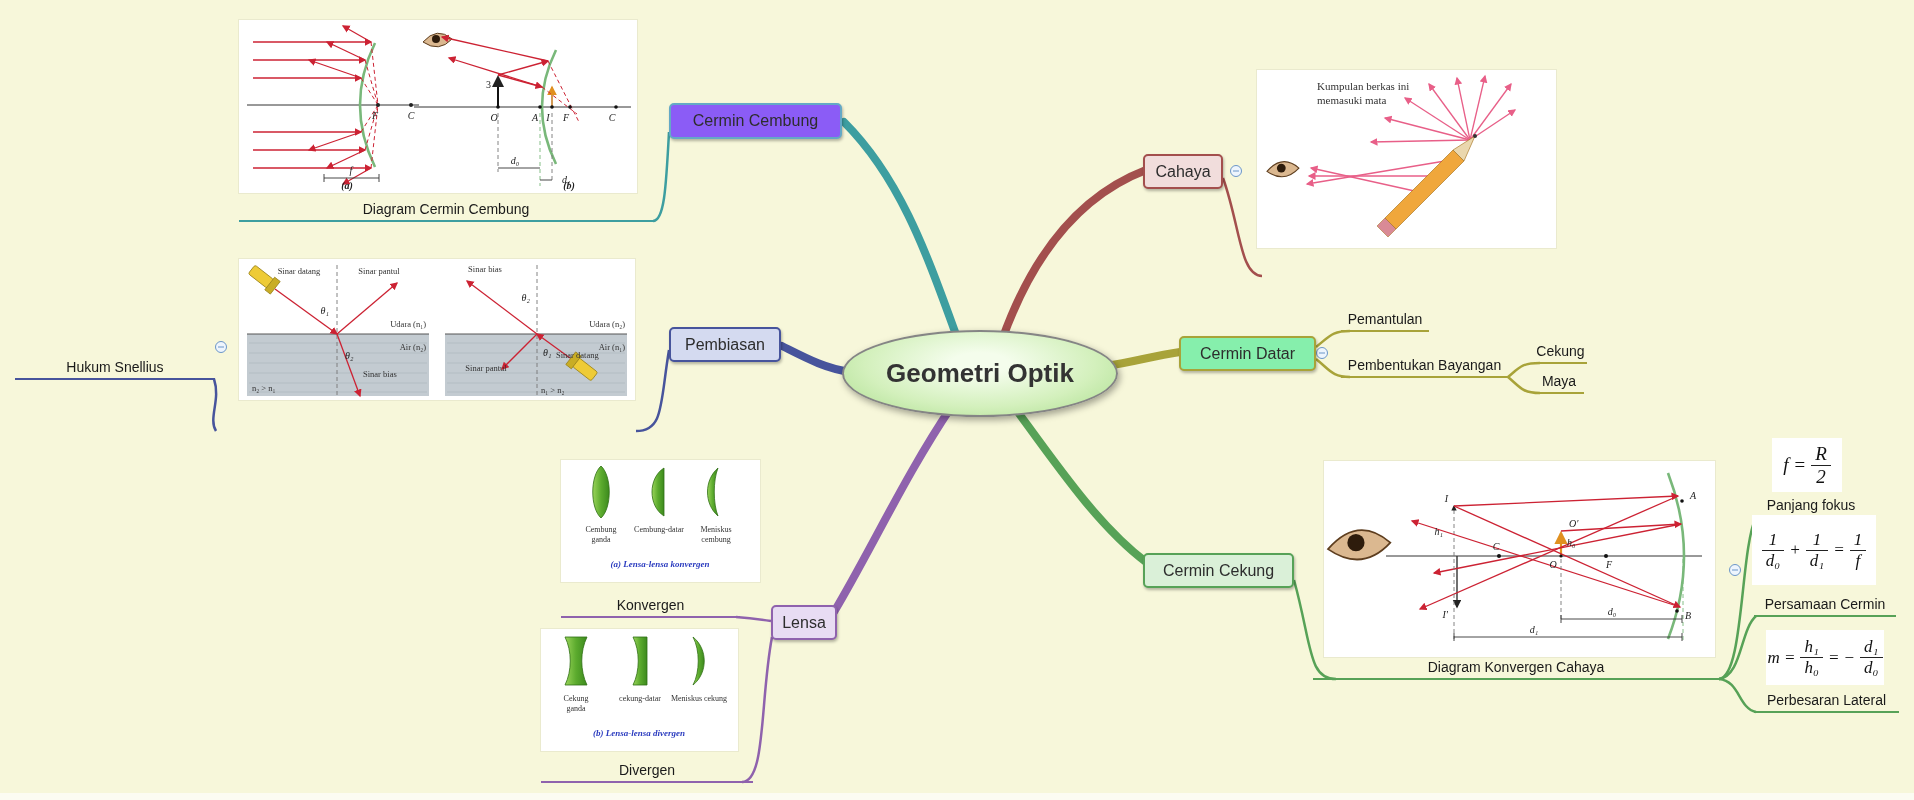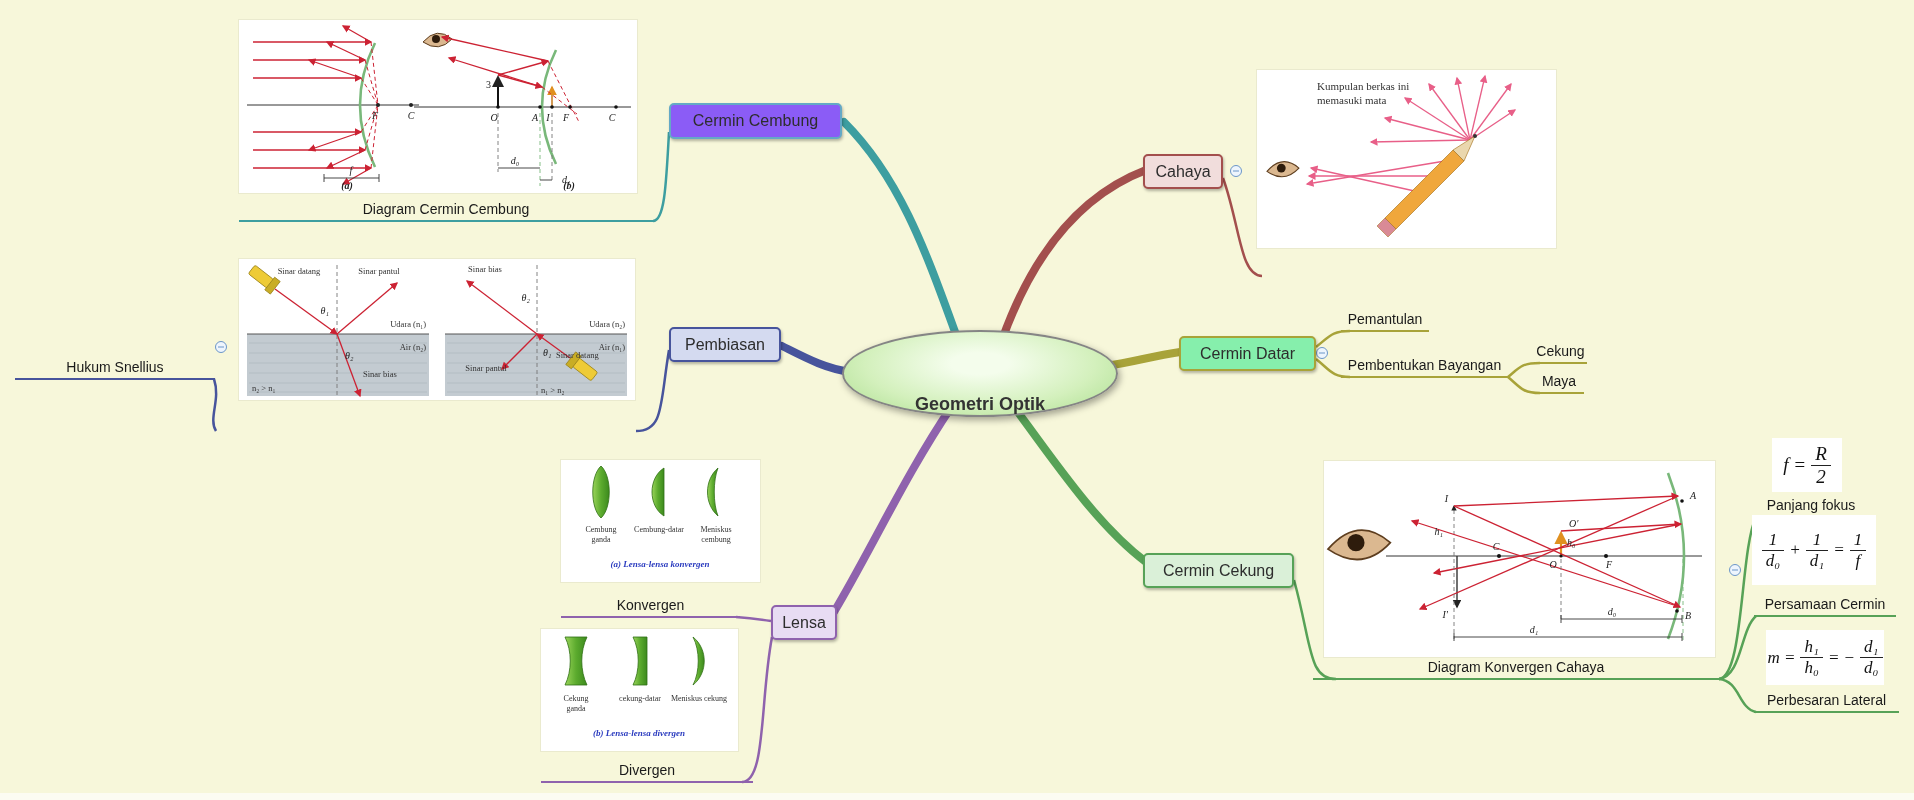--- a/index.html
+++ b/index.html
@@ -12,21 +12,21 @@
   .ul-olive{border-color:#a8a339}.ul-purple{border-color:#8f62ad}.ul-green{border-color:#57a257}
   .node{position:absolute;z-index:4;display:flex;align-items:center;justify-content:center;border:2px solid;border-radius:5px;font-size:16px;color:#2d2d2d;box-sizing:border-box;box-shadow:1px 2px 3px rgba(0,0,0,.28);white-space:nowrap}
   .n-teal{background:#8b5cf6;border-color:#64a9c6}
   .n-maroon{background:#f1dddc;border-color:#a34f4d}
   .n-navy{background:#d4daf0;border-color:#47549c}
   .n-olive{background:#86efac;border-color:#a8a339}
   .n-purple{background:#e8dcf3;border-color:#8f62ad}
   .n-green{background:#daf0d8;border-color:#57a257}
   .central{position:absolute;z-index:4;left:842px;top:330px;width:272px;height:83px;border-radius:50%;border:2px solid #858585;
     background:radial-gradient(ellipse at 50% 38%,#f4fdec 15%,#d3f0bc 60%,#a9dd8c 100%);
-    display:flex;align-items:flex-end;justify-content:center;font-size:18px;font-weight:bold;color:#333;box-shadow:2px 3px 7px rgba(0,0,0,.35)}
+    display:flex;align-items:center;justify-content:center;font-size:26px;font-weight:bold;color:#333;box-shadow:2px 3px 7px rgba(0,0,0,.35)}
   .formula{position:absolute;z-index:3;background:#fff;display:flex;align-items:center;justify-content:center;gap:5px;
     font-family:"Liberation Serif",serif;font-style:italic;color:#111}
   .frac{display:inline-block;text-align:center;vertical-align:middle}
   .frac span{display:block;line-height:1.15}
   .frac .fn{border-bottom:1.3px solid #222;padding:0 4px}
   .frac .fd{padding:0 4px}
   .bottombar{position:absolute;left:0;bottom:0;width:100%;height:7px;background:#fcfcf2;z-index:5}
   
   .axis{stroke:#333;stroke-width:1}
   .mirror{stroke:#79b87a;stroke-width:2.6;fill:none}

